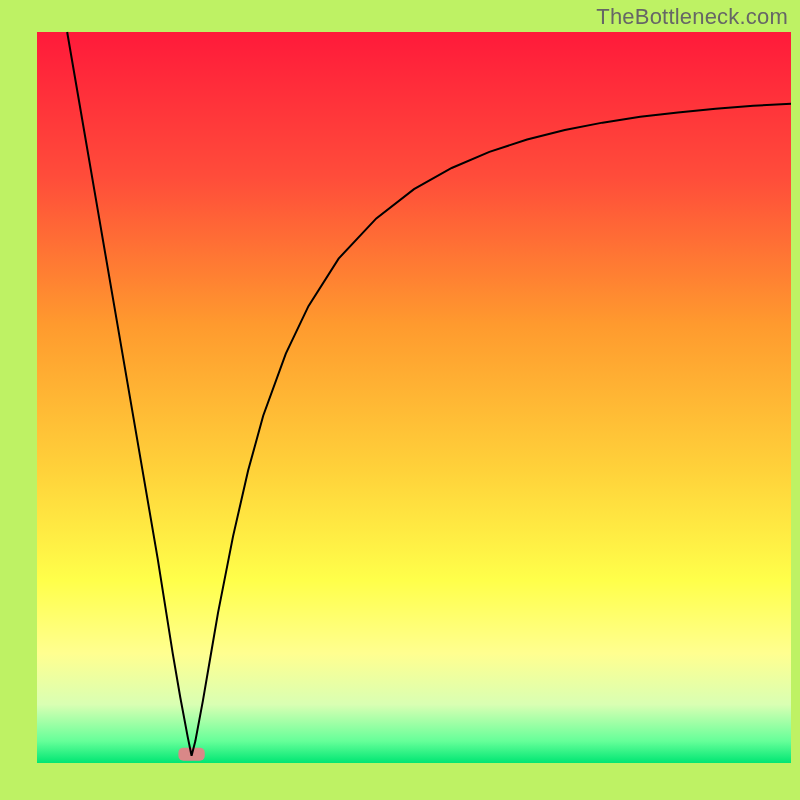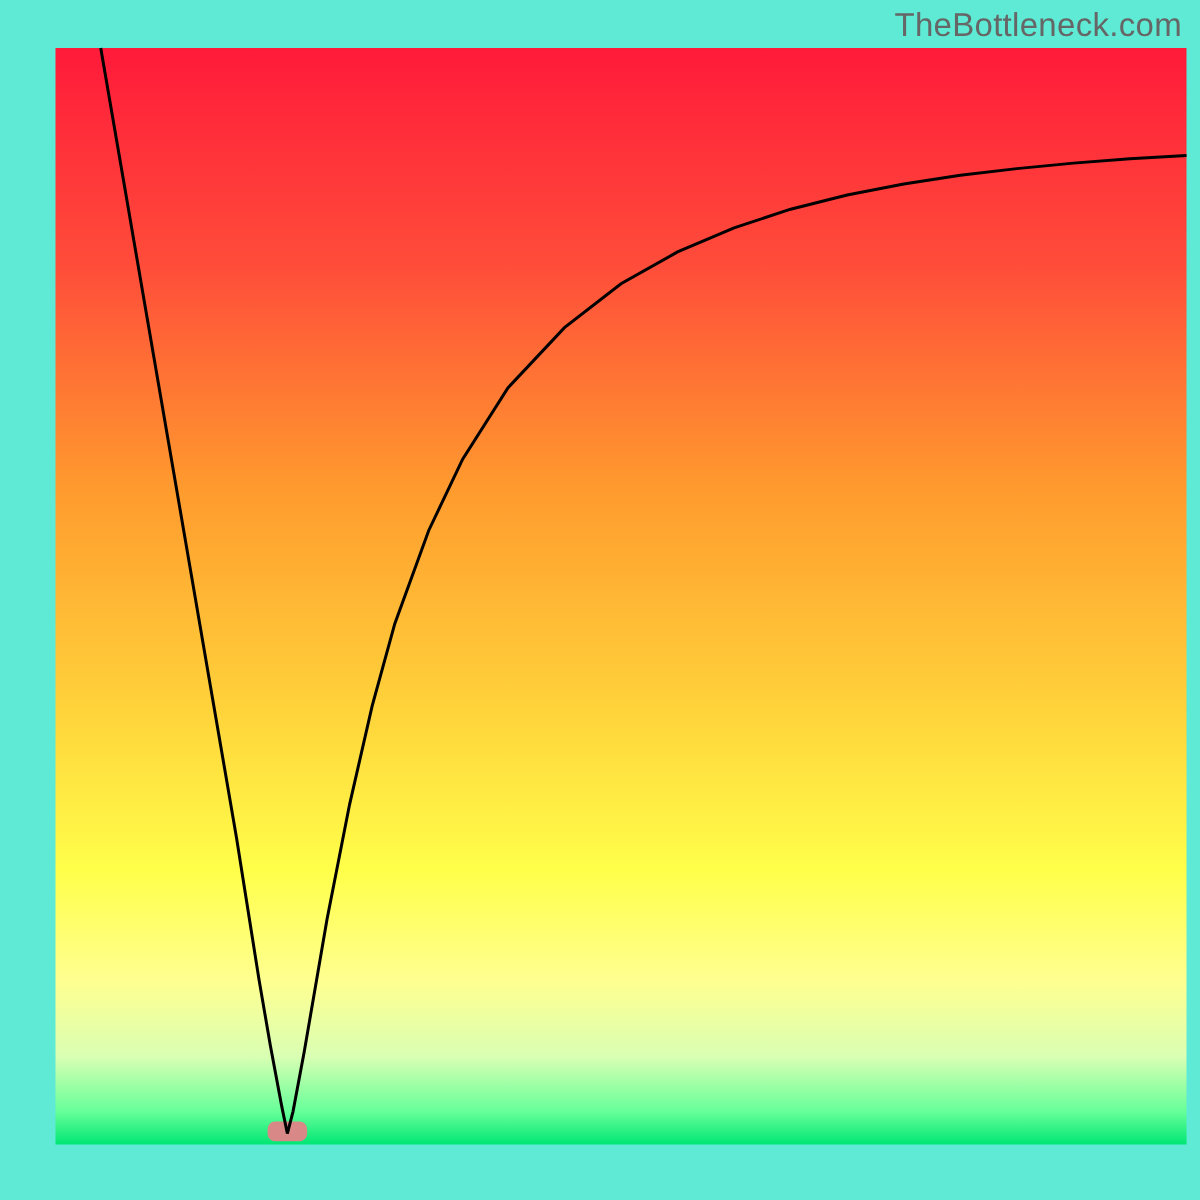--- a/index.html
+++ b/index.html
@@ -8,21 +8,21 @@
     width: 800px;
     height: 800px;
     background: #000;
     overflow: hidden;
     font-family: Arial, Helvetica, sans-serif;
   }
   .frame {
     position: relative;
     width: 800px;
     height: 800px;
-    background: #5eead4;
+    background: #bef264;
   }
   .watermark {
     position: absolute;
     top: 4px;
     right: 12px;
     color: #666;
     font-size: 22px;
     font-weight: 500;
     letter-spacing: 0.2px;
     z-index: 10;

